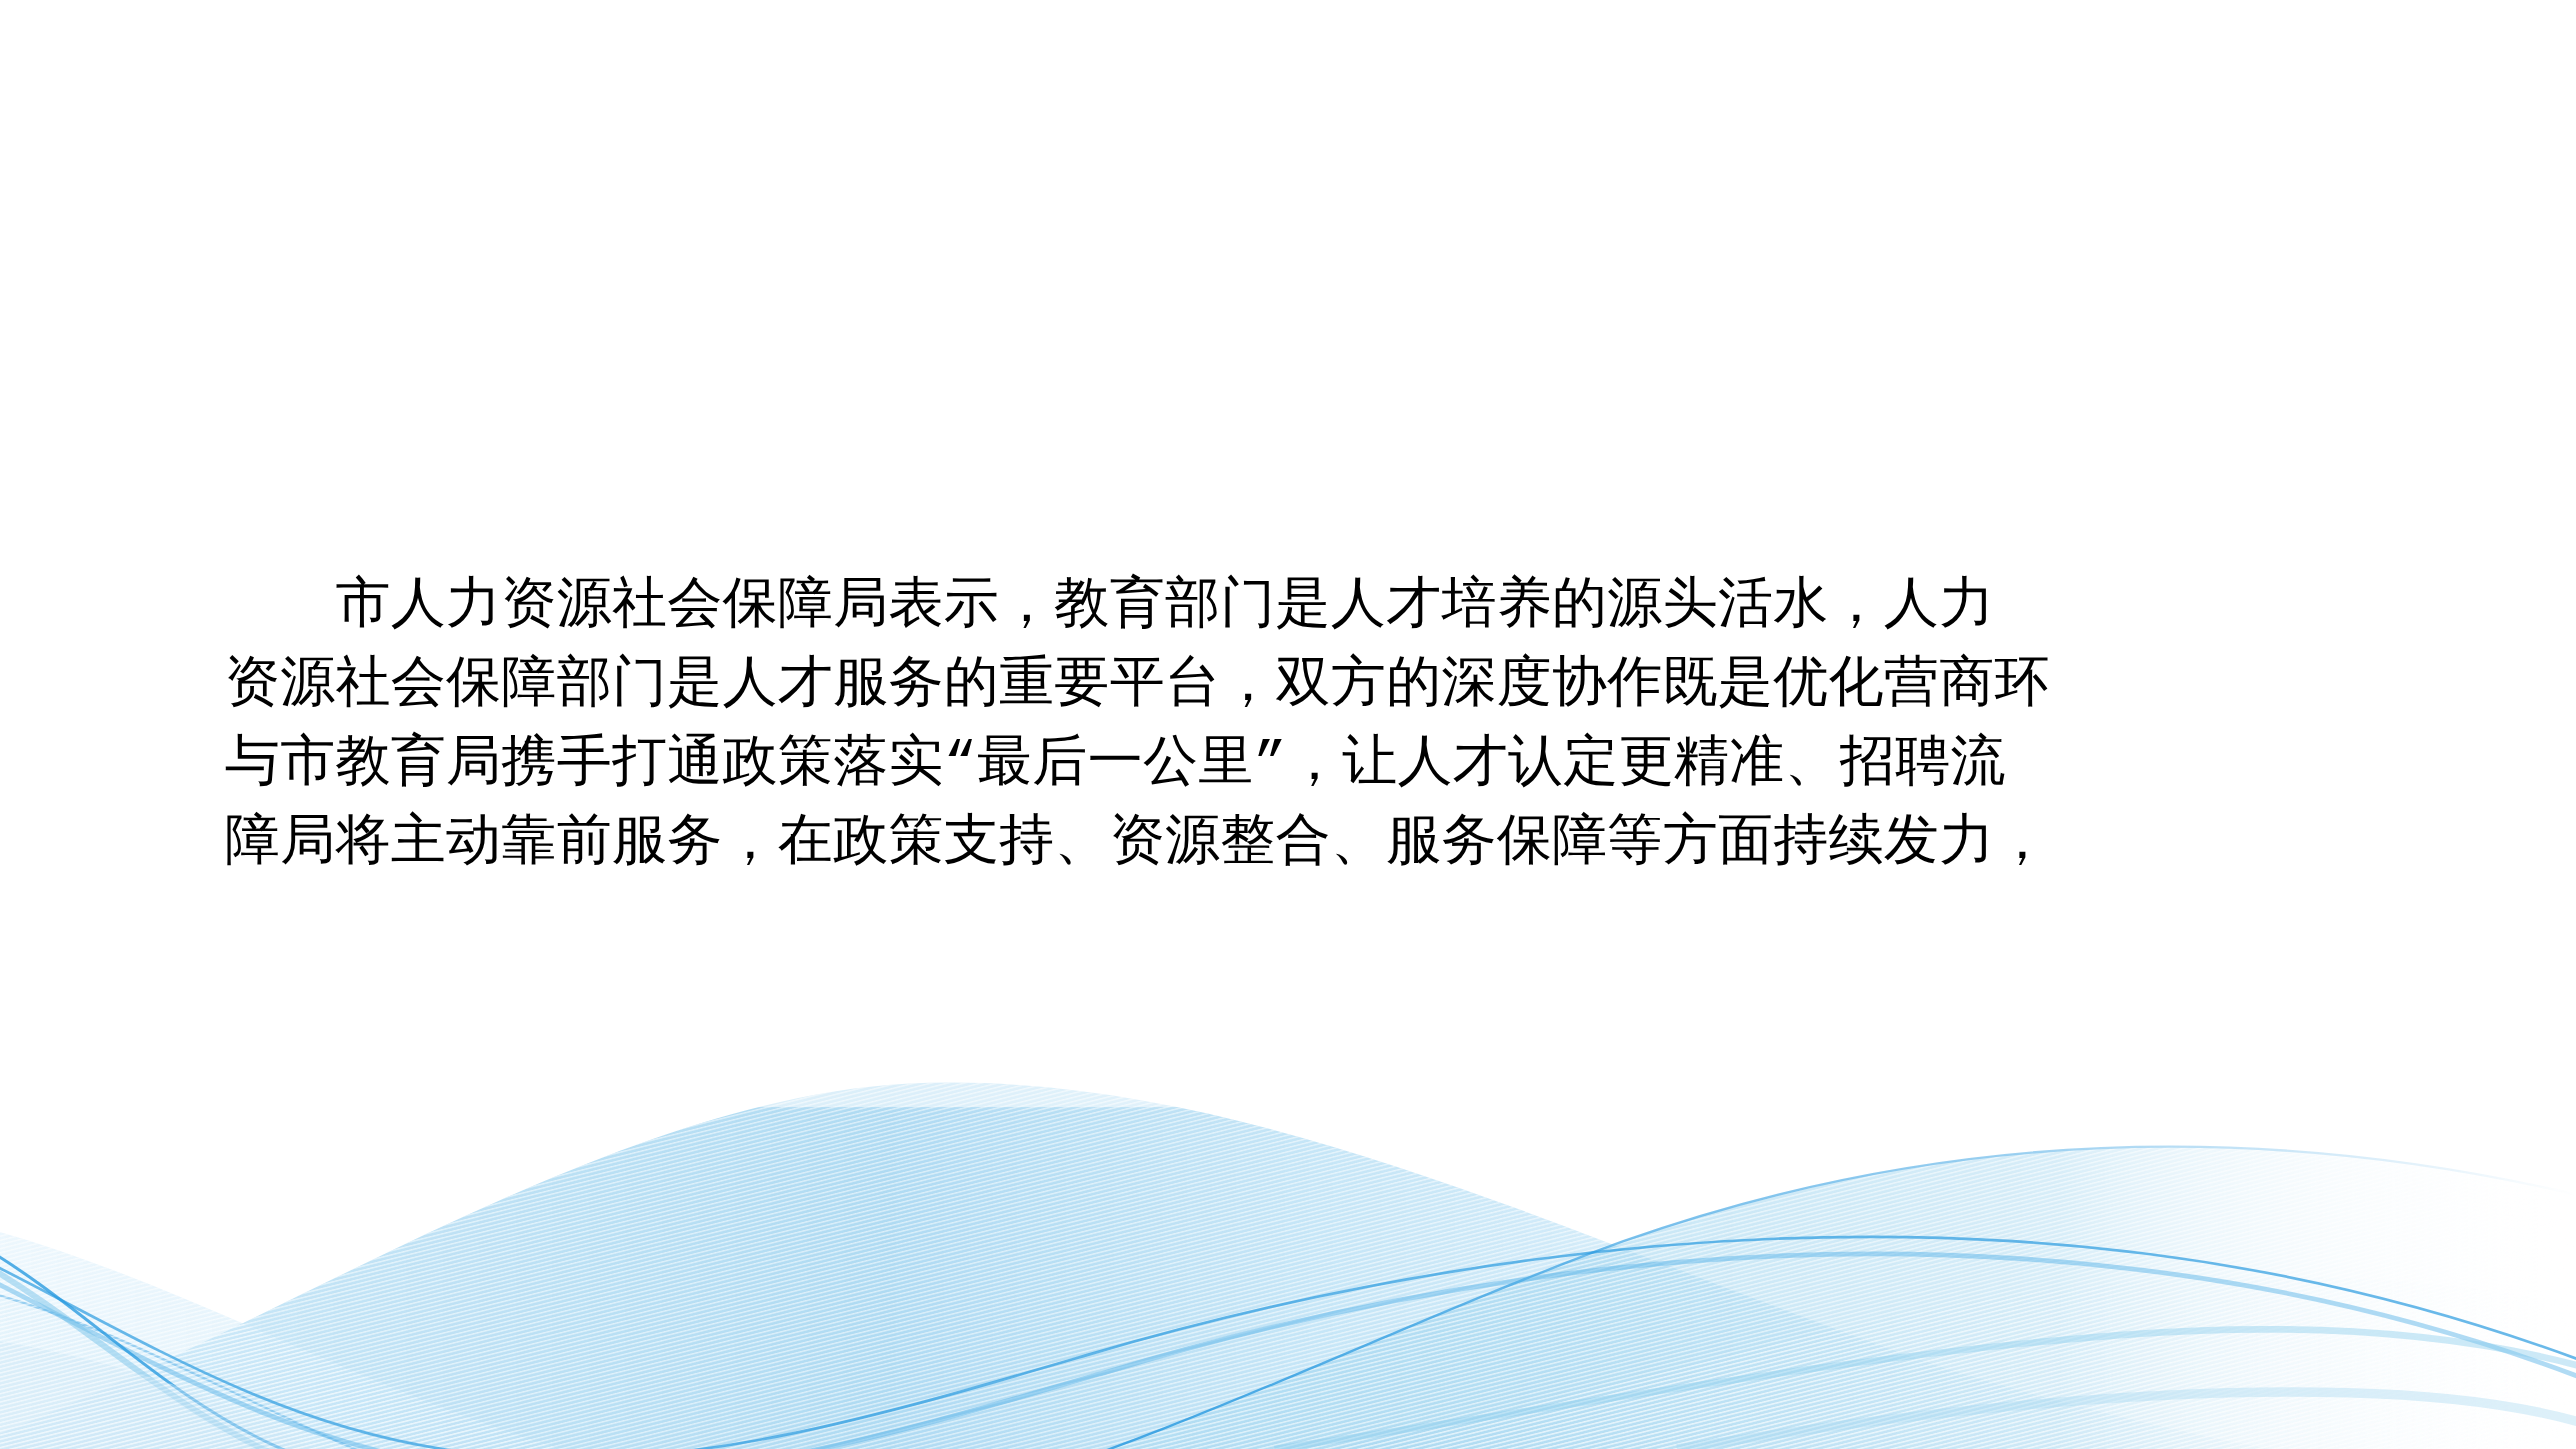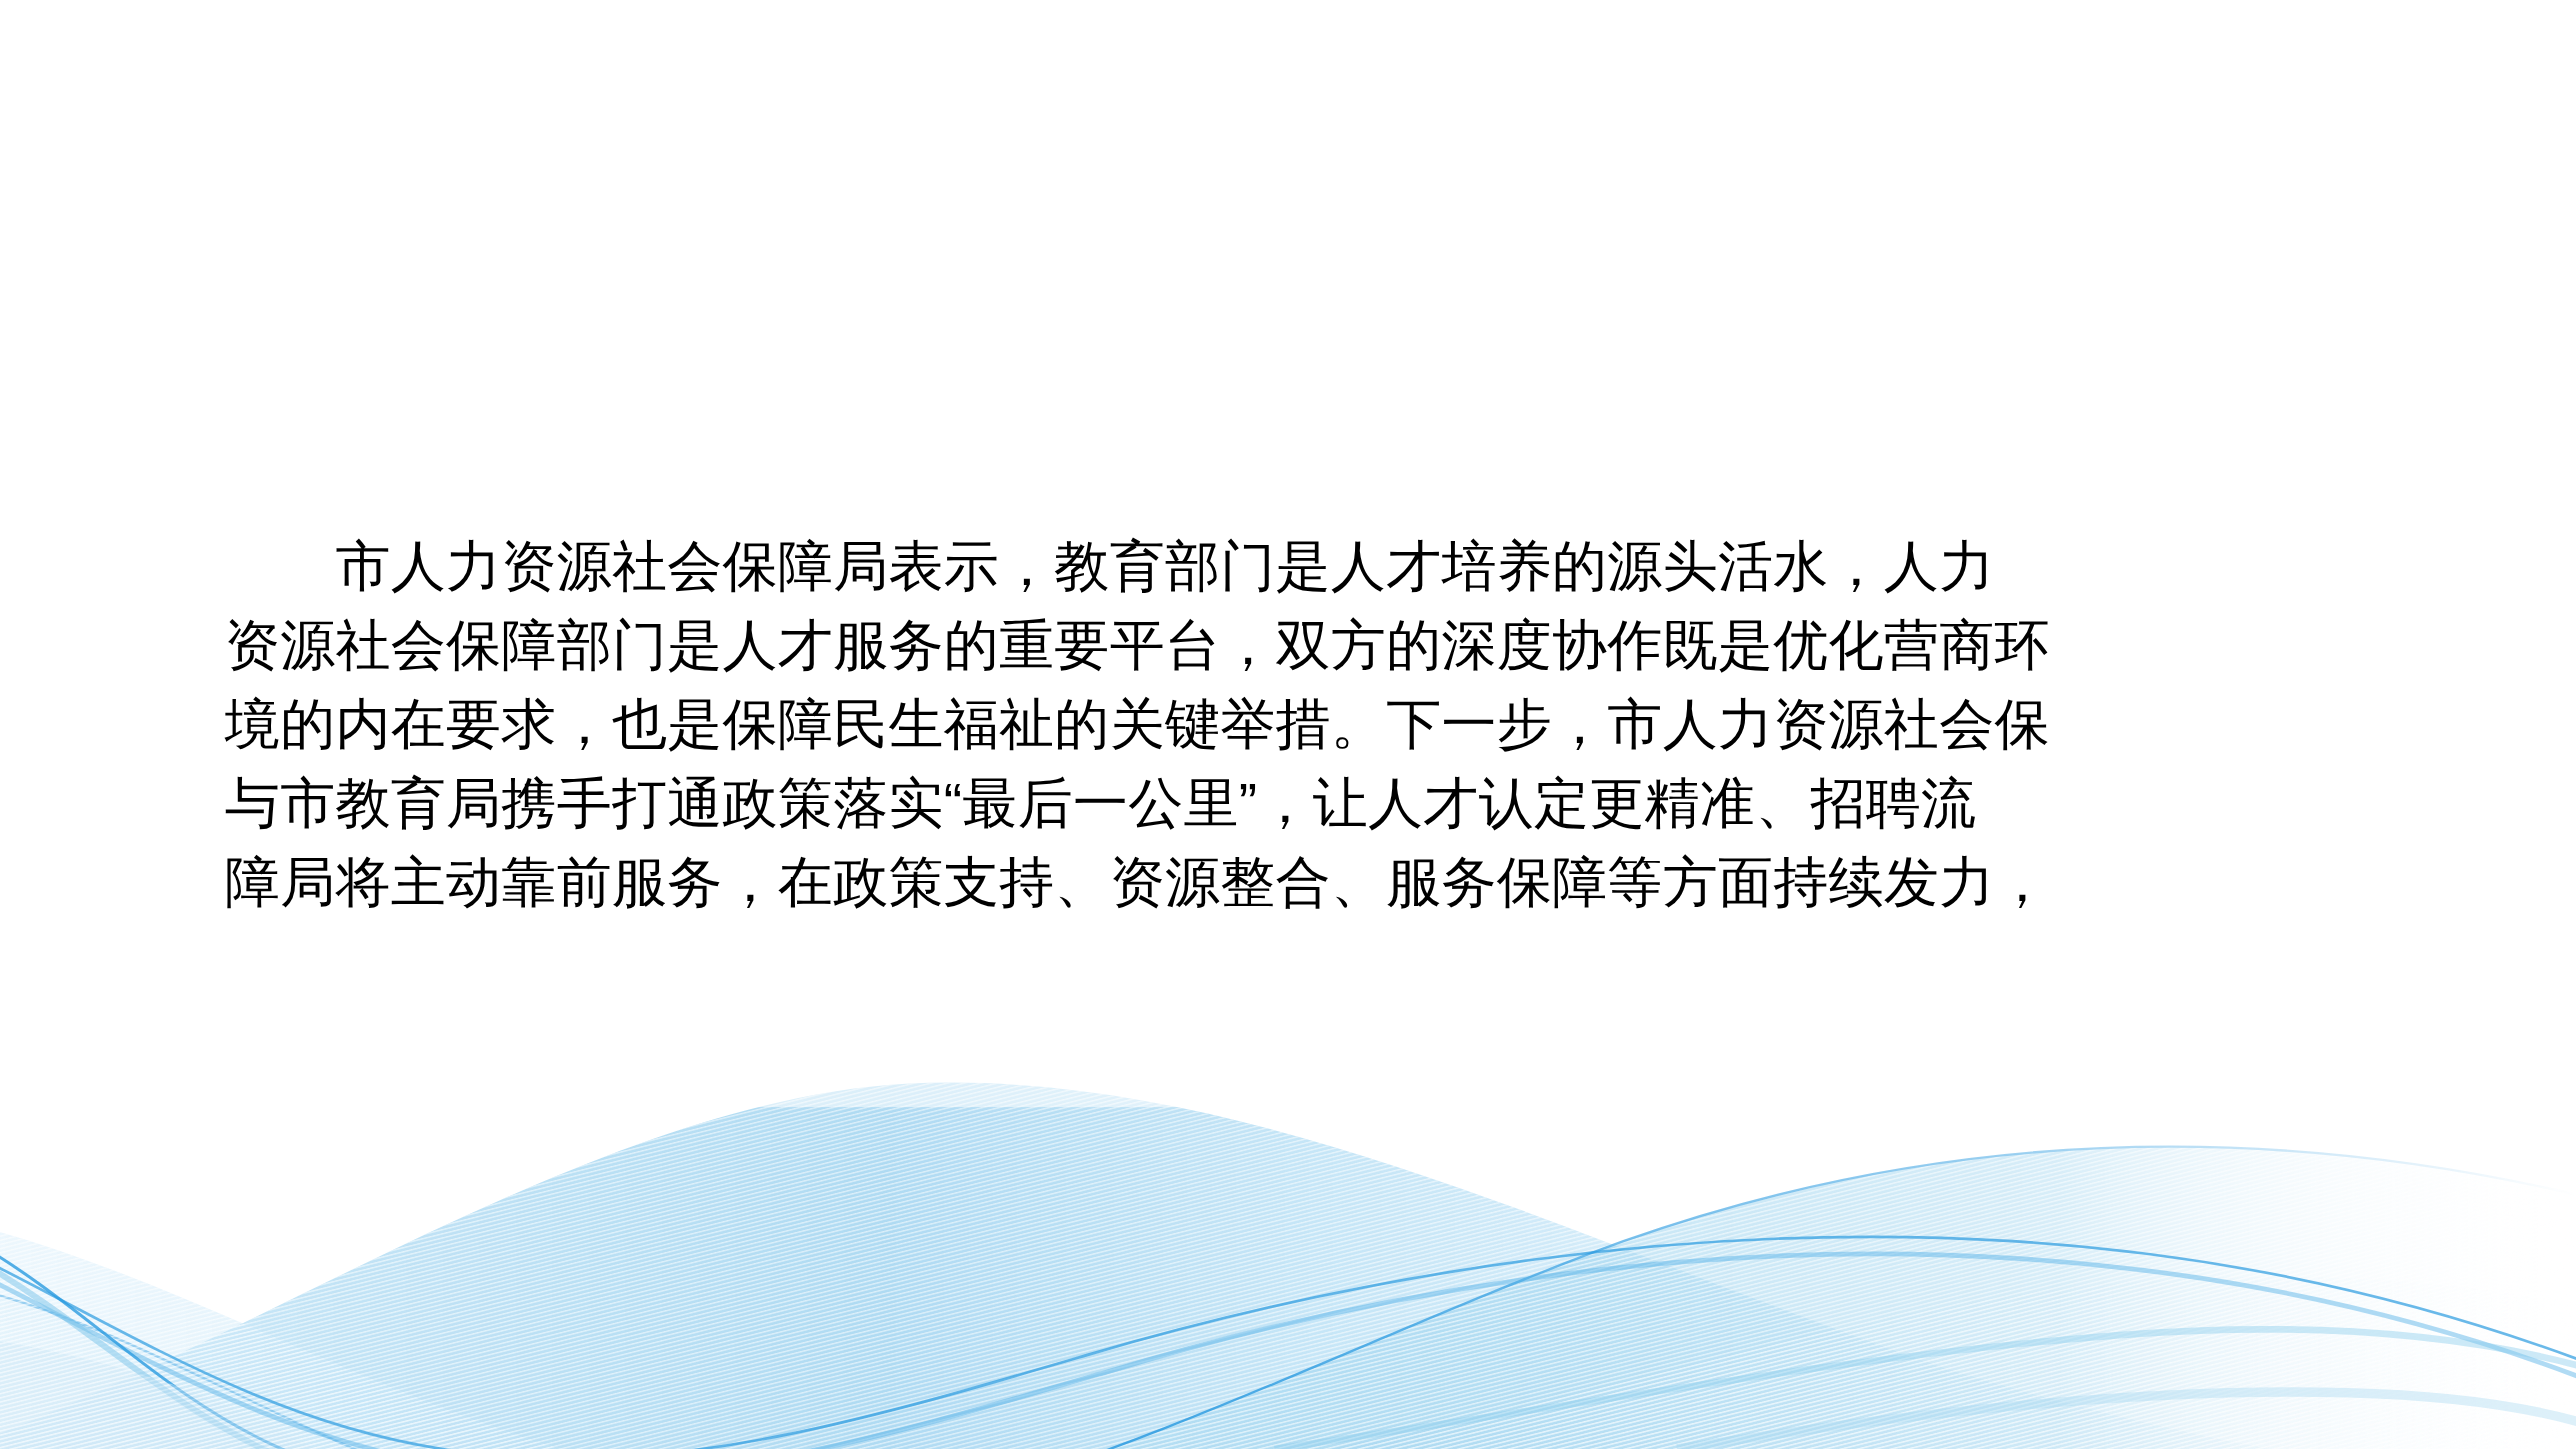--- a/index.html
+++ b/index.html
@@ -52,21 +52,21 @@
     width: 2133px;
     margin-left: 6.7px;
   }
   .body-line {
     color: #000000;
     font-size: 55px;
     line-height: 79px;
     letter-spacing: 0.3px;
     white-space: pre;
     font-weight: 400;
-    font-family: Liberation Sans, sans-serif;
+    font-family: Liberation Mono, monospace;
   }
 </style>
 </head>
 <body>
 
 <div id="slide">
 
   <div id="wave-graphic">
     <svg viewBox="0 0 3840 640" preserveAspectRatio="none" xmlns="http://www.w3.org/2000/svg">
       <defs>
@@ -160,20 +160,19 @@
       </g>
 
       <rect x="0" y="0" width="3840" height="130" fill="#ffffff" fill-opacity="0.55"></rect>
     </svg>
   </div>
 
   <div id="content-area">
     <div id="paragraph-block">
       <div class="body-line">　　市人力资源社会保障局表示，教育部门是人才培养的源头活水，人力</div>
       <div class="body-line">资源社会保障部门是人才服务的重要平台，双方的深度协作既是优化营商环</div>
-      <div class="body-line">境的内在要求，也是保障民生福祉的关键举措。下一步，市人力资源社会保</div>
       <div class="body-line">与市教育局携手打通政策落实“最后一公里”，让人才认定更精准、招聘流</div>
       <div class="body-line">障局将主动靠前服务，在政策支持、资源整合、服务保障等方面持续发力，</div>
     </div>
   </div>
 
 </div>
 
 
 </body></html>

